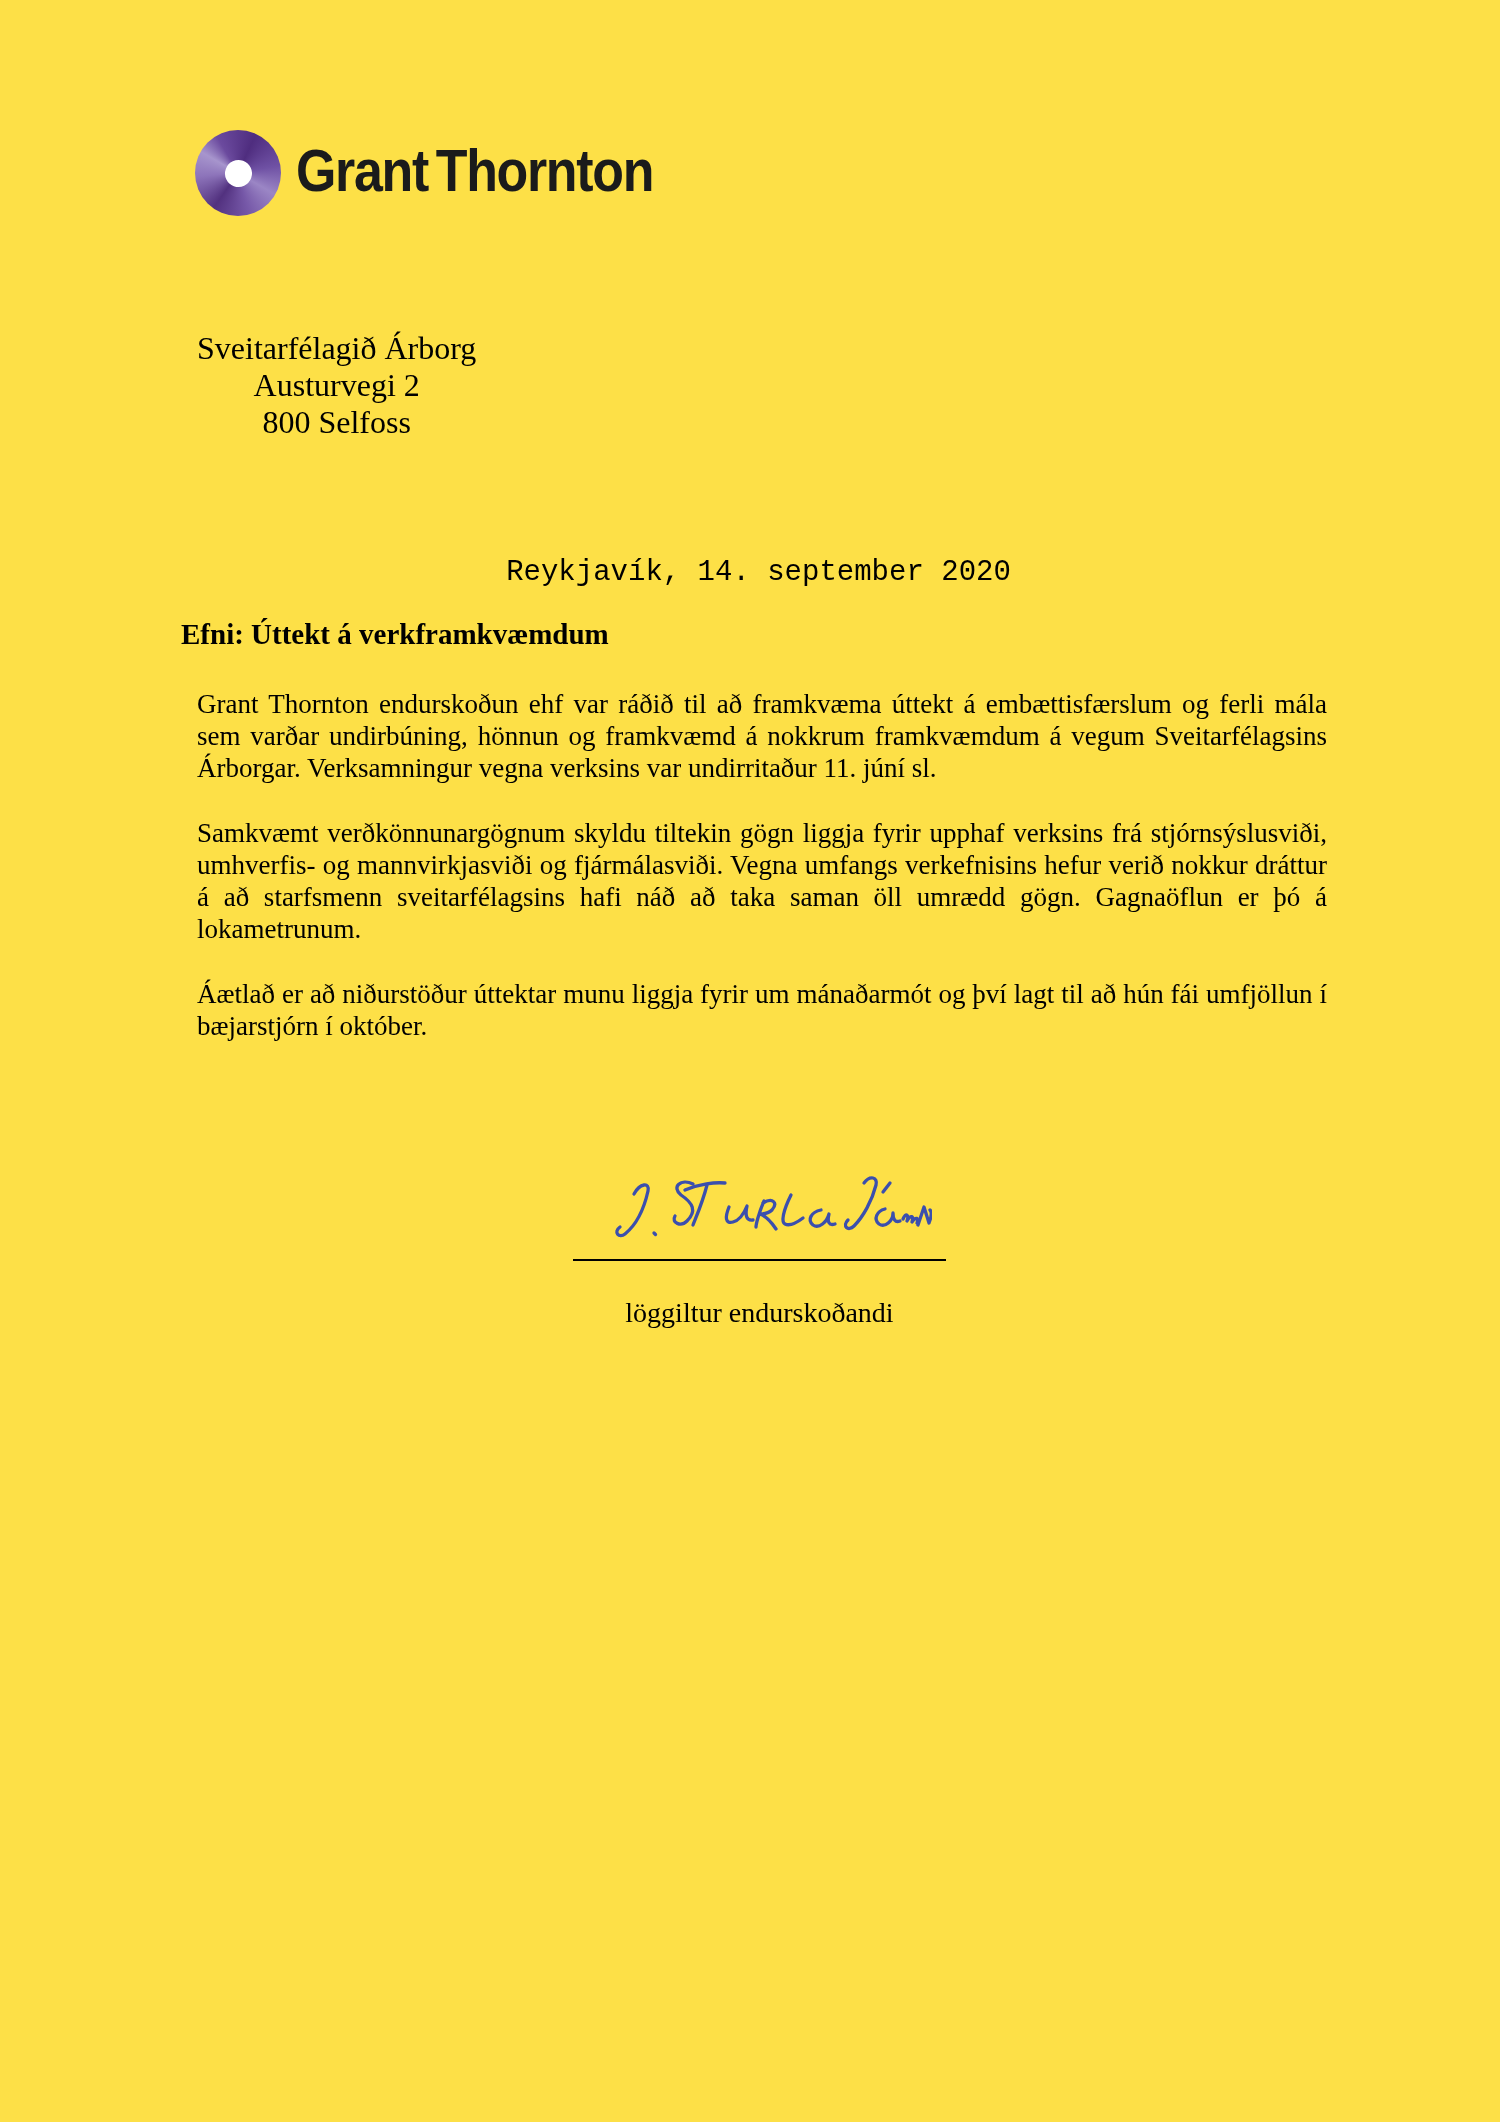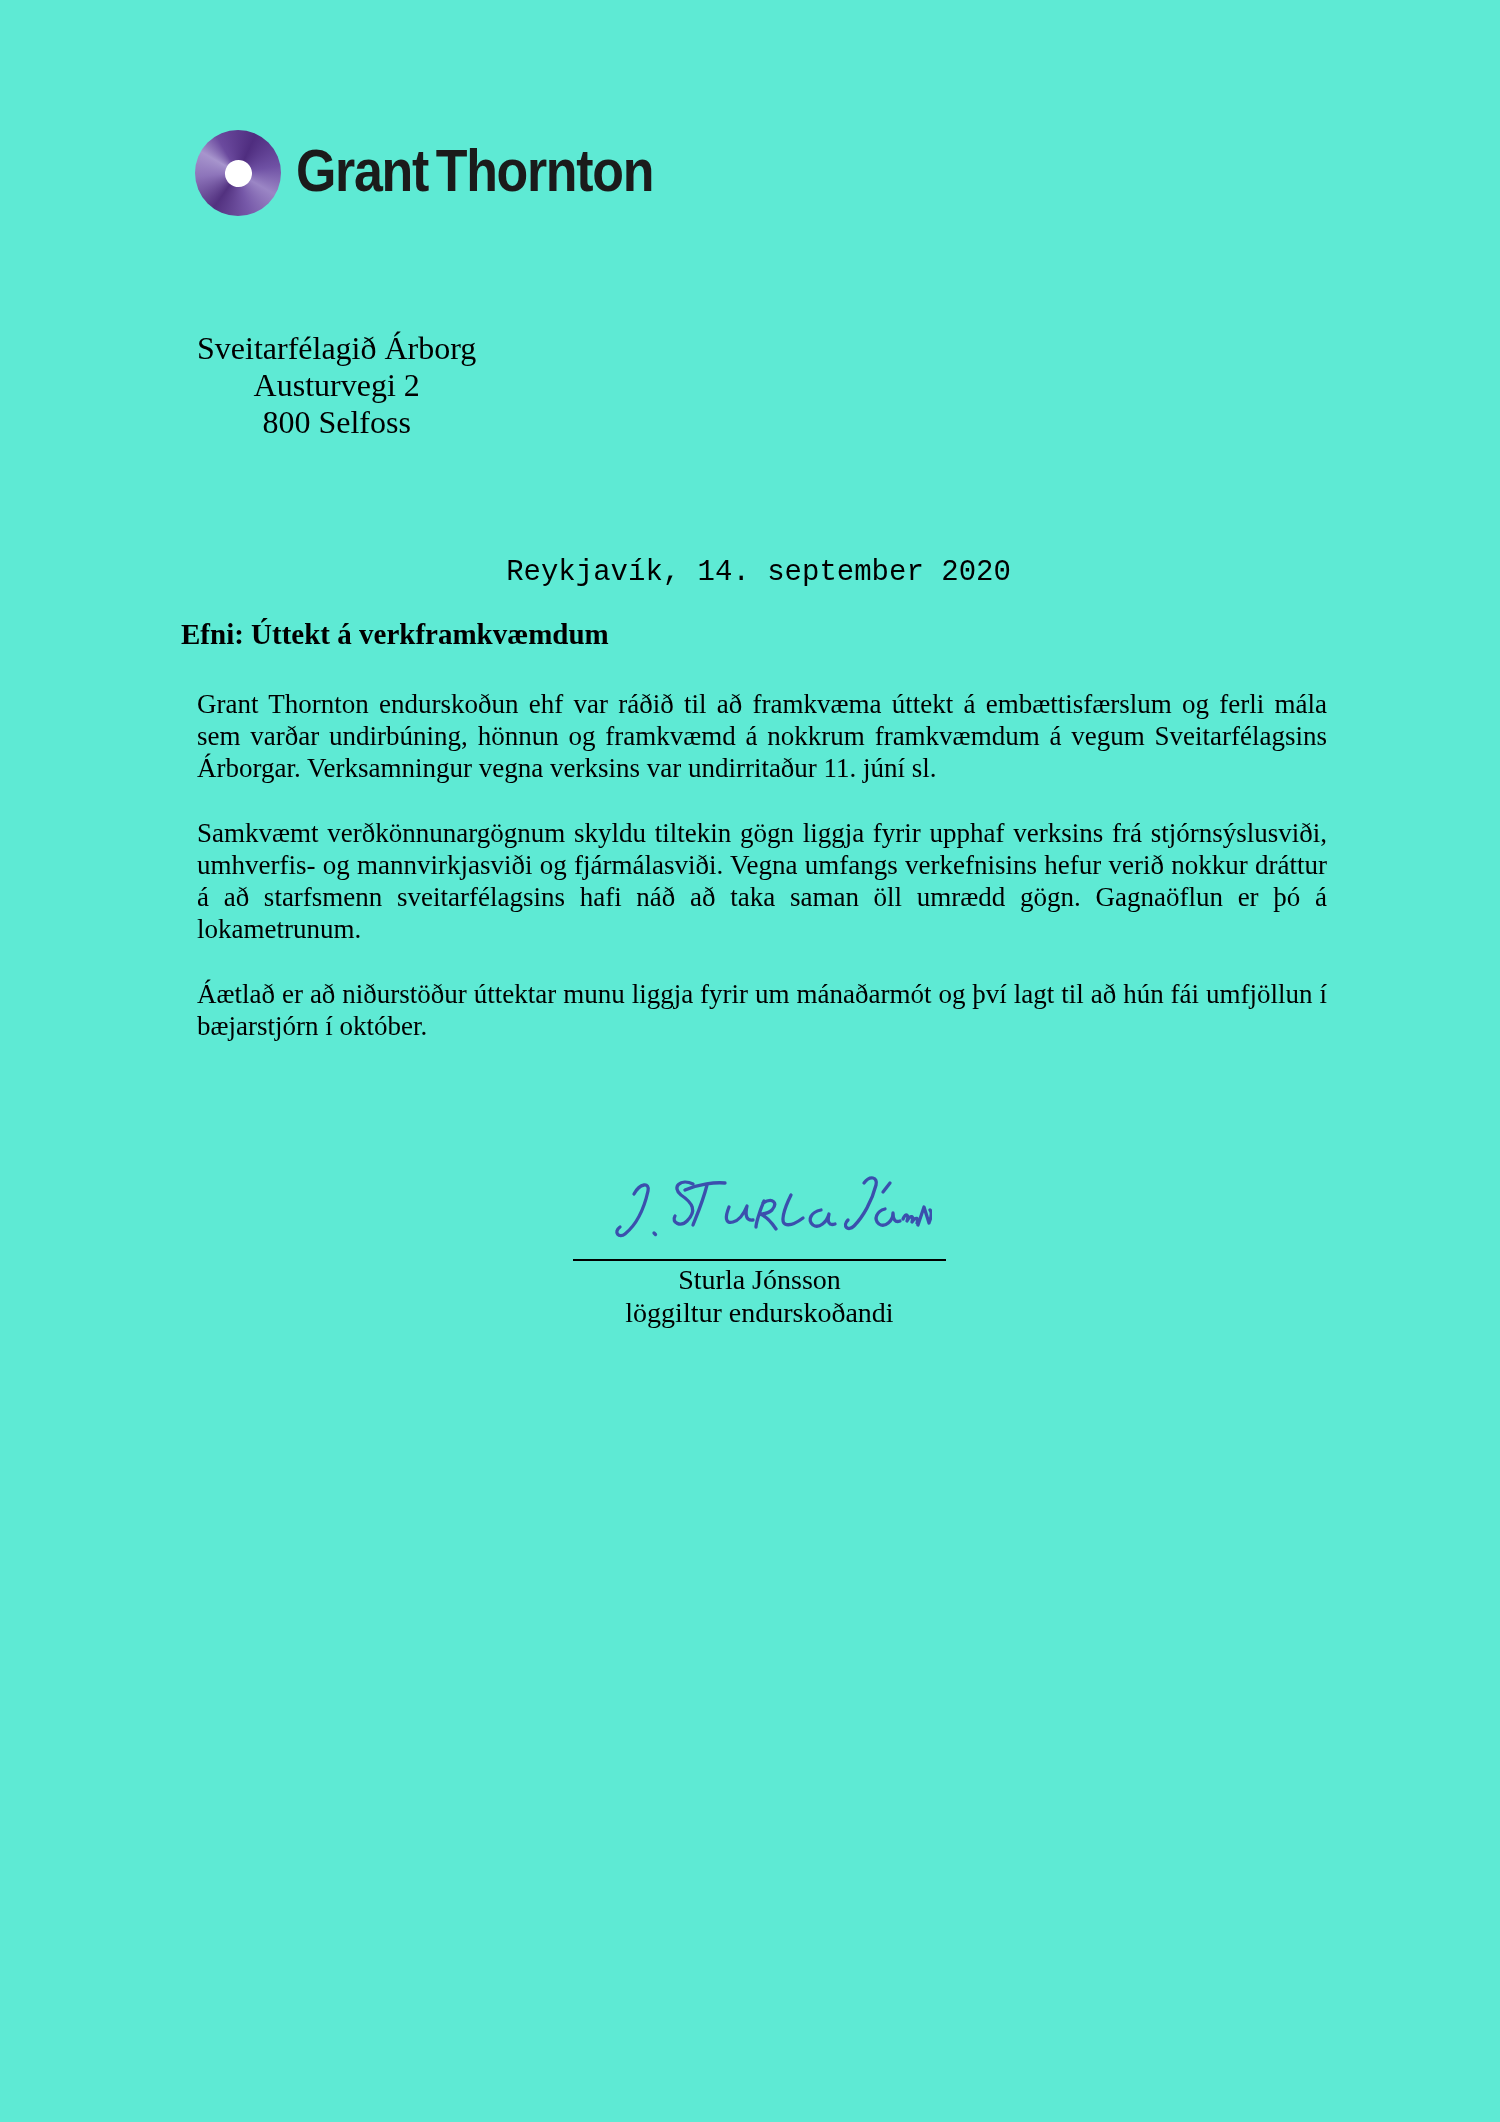--- a/index.html
+++ b/index.html
@@ -1,19 +1,19 @@
 <!DOCTYPE html>
 <html><head>
 <meta charset="utf-8">
 <style>
   html,body{margin:0;padding:0;background:#e8e8e8;}
   .page{
     position:relative;
     width:1500px;height:2122px;
-    background:#5eead4;
+    background:#fde047;
     overflow:hidden;
     font-family:"Liberation Serif", serif;
     color:#000;
   }
   
   .logo{position:absolute;left:195px;top:128px;height:90px;}
   .swirl{
     position:absolute;left:0;top:2px;width:86px;height:86px;border-radius:50%;
     background:conic-gradient(from -30deg at 50% 50%,
       #6b4a9e 0deg,#4f2d7f 55deg,#6f51a4 110deg,#9b86c5 150deg,
@@ -87,16 +87,15 @@
     <path d="M168,29 C162,43 160,53 160,55 M167,31 C177,25 182,31 176,38 C172,42 166,42 164,42 C170,44 176,51 180,57"></path>
     <path d="M195,23 C187,39 185,50 189,52 C195,55 203,49 207,46"></path>
     <path d="M225,38 C215,40 211,48 217,53 C223,57 231,50 233,42 C231,50 233,54 239,52"></path>
     <path d="M268,11 C274,3 282,5 280,13 C276,29 267,45 258,54 C252,60 246,54 252,48"></path>
     <path d="M287,20 L294,11"></path>
     <path d="M289,37 C281,39 277,47 283,52 C289,56 297,49 297,41 C297,47 299,51 304,49"></path>
     <path d="M307,47 C310,40 313,43 311,49 C315,42 318,44 316,50 C320,44 323,46 321,51"></path>
     <path d="M322,53 L328,35 L333,51 C335,45 337,41 334,38"></path>
   </svg>
   <div class="sig-line"></div>
-  <div class="sig-name">Sturla Jónsson</div>
   <div class="sig-title">löggiltur endurskoðandi</div>
 
 </div>
 
 </body></html>

